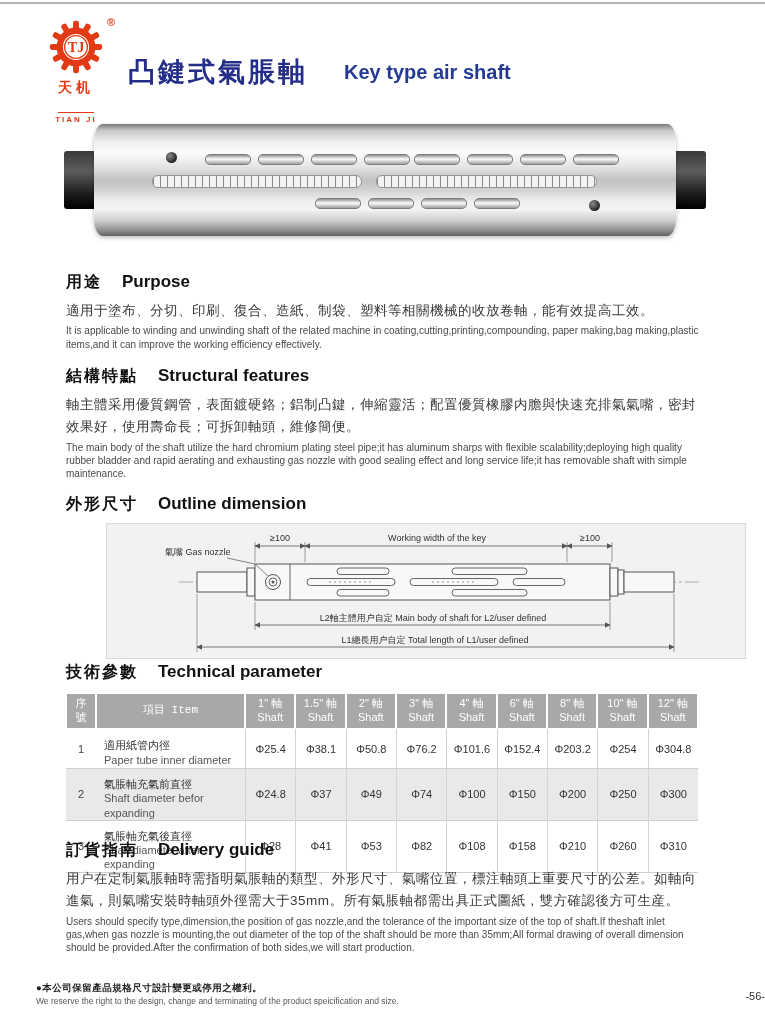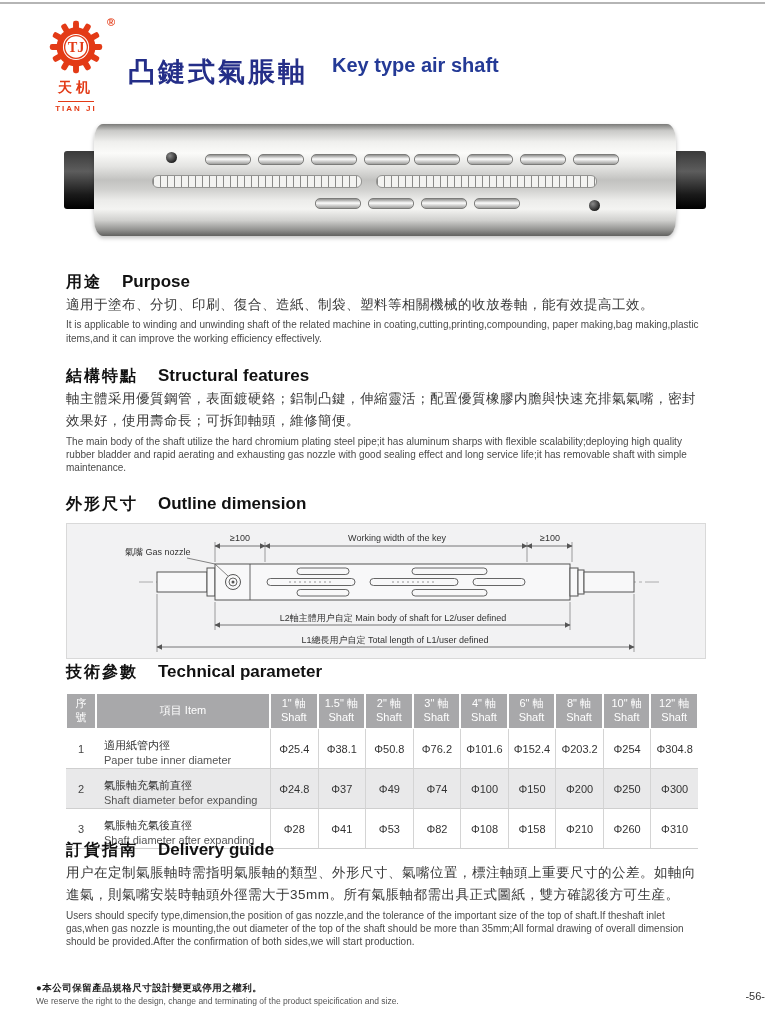--- a/index.html
+++ b/index.html
@@ -5,23 +5,23 @@
   * { margin:0; padding:0; box-sizing:border-box; }
   html,body { background:#888; }
   body { font-family:"Liberation Sans", sans-serif; }
   .page { position:relative; width:765px; height:1024px; background:#ffffff; margin:0 auto; overflow:hidden; }
   .top-rule { position:absolute; top:2px; left:0; width:765px; height:2px; background:#b5b5b5; }
 
   
   .logo-block { position:absolute; left:30px; top:20px; width:92px; text-align:center; }
   .logo-gear-wrap { position:relative; display:inline-block; }
   .reg-mark { position:absolute; right:-12px; top:-4px; color:#e33a16; font-size:11px; font-weight:bold; }
-  .logo-cn { display:inline-block; color:#e33a16; font-size:14px; font-weight:bold; letter-spacing:4px; border-bottom:1.5px solid #e33a16; padding-bottom:4px; margin-top:1px; }
+  .logo-cn { display:inline-block; color:#e33a16; font-size:14px; font-weight:bold; letter-spacing:4px; border-bottom:1.5px solid #e33a16; padding-bottom:15px; margin-top:1px; }
   .logo-en { color:#e33a16; font-size:8px; font-weight:bold; letter-spacing:2px; margin-top:2px; }
-  .title-row { position:absolute; left:128px; top:54px; display:flex; align-items:flex-start; gap:24px; }
+  .title-row { position:absolute; left:128px; top:54px; display:flex; align-items:center; gap:36px; }
   .title-cn { font-size:27px; font-weight:800; color:#242e88; letter-spacing:3px; }
   .title-en { font-size:20px; font-weight:600; color:#243a96; }
 
   
   .photo { position:absolute; left:64px; top:124px; width:642px; height:112px; }
   .cap { position:absolute; top:27px; height:58px; width:38px;
          background:linear-gradient(180deg,#3a3a3a,#5d5d5d 35%,#1a1a1a 75%,#000);
          border-radius:3px; }
   .cap.left { left:0; }
   .cap.right { right:0; }
@@ -42,37 +42,37 @@
   .screw { position:absolute; width:11px; height:11px; border-radius:50%;
            background:radial-gradient(circle at 35% 35%, #8a8a8a, #1d1d1d 75%); }
   .screw.s1 { left:72px; top:28px; }
   .screw.s2 { right:76px; top:76px; }
 
   
   .section { position:absolute; left:66px; width:634px; }
   .sec-head { display:flex; align-items:baseline; gap:20px; }
   .h-cn { font-size:16px; font-weight:bold; color:#111; letter-spacing:2px; }
   .h-en { font-size:17px; font-weight:bold; color:#111; }
-  .body-cn { margin-top:1px; font-size:13.5px; color:#3a3a3a; line-height:1.65; letter-spacing:0.5px; }
+  .body-cn { margin-top:7px; font-size:13.5px; color:#3a3a3a; line-height:1.65; letter-spacing:0.5px; }
   .body-en { margin-top:2px; font-size:10px; color:#4a4a4a; line-height:1.34; }
   .sec-purpose { top:272px; }
   .sec-features { top:366px; }
   .sec-outline { top:494px; }
   .sec-parameters { top:662px; }
   .sec-delivery { top:840px; }
 
   
-  .diagram-box { margin-top:8px; width:640px; height:136px; background:#f2f2f3; border:1px solid #d9d9d9; }
+  .diagram-box { margin-top:8px; width:640px; height:136px; background:#f2f2f3; border:1px solid #d9d9d9;margin-left:40px; }
 
   
   .param-table { margin-top:10px; border-collapse:separate; border-spacing:0; width:632px; table-layout:fixed; }
   .param-table th { background:#a8a8aa; color:#fff; font-weight:normal; font-size:11px;
                     border:1.5px solid #fff; height:36px; vertical-align:middle; text-align:center; line-height:1.25; }
   .param-table th.corner-no { width:30px; }
-  .param-table th.corner-item { width:174px; }
+  .param-table th.corner-item { width:149px;font-family:Liberation Mono, monospace; }
   .no-vert { display:inline-block; width:13px; word-break:break-all; line-height:1.25; }
   .param-table td { height:40px; border-bottom:1px solid #cfcfcf; font-size:11px; color:#333; vertical-align:middle; }
   .param-table td.val { text-align:center; border-left:1px solid #d4d4d4; }
   .param-table td.no { text-align:center; color:#444; }
   .param-table td.item { padding-left:8px; line-height:1.3; }
   .param-table tr.shaded td { background:#e9e9ea; }
   .item .cn { color:#333;margin-top:8px; }
   .item .en { color:#555; }
 
   

